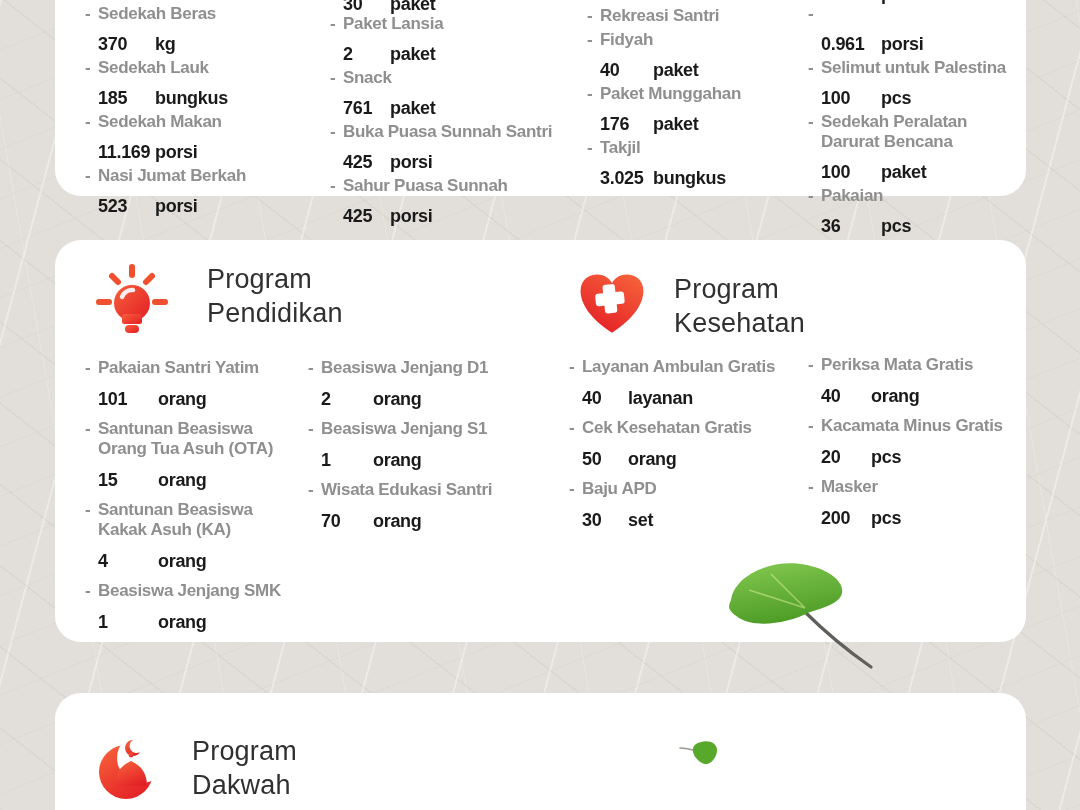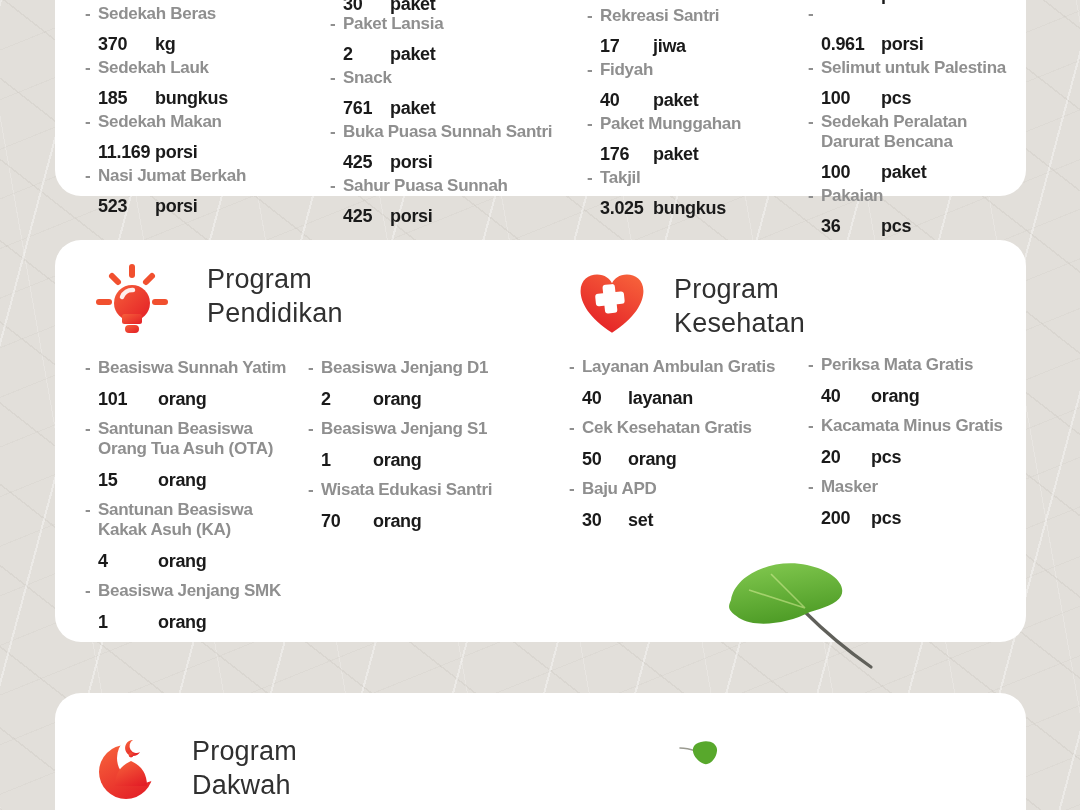--- a/index.html
+++ b/index.html
@@ -99,21 +99,20 @@
           </div>
           <div class="val"><span class="num">425</span><span class="unit">porsi</span></div>
         </div>
       </div>
     <div class="col" style="left:532px;top:68px;width:190px;--numw:53px;">
         <div class="item">
           <div class="lab">
             <span class="dash">-</span>
             <span class="lt">Rekreasi Santri</span>
           </div>
-          <div class="val"><span class="num">17</span><span class="unit">jiwa</span></div>
         </div>
         <div class="item">
           <div class="lab">
             <span class="dash">-</span>
             <span class="lt">Fidyah</span>
           </div>
           <div class="val"><span class="num">40</span><span class="unit">paket</span></div>
         </div>
         <div class="item">
           <div class="lab">
@@ -211,21 +210,21 @@
       <div class="prog-title" style="margin-left:28px;">
         <div>Program</div>
         <div>Kesehatan</div>
       </div>
     </div>
 
     <div class="col" style="left:30px;top:118px;width:205px;--numw:60px;">
         <div class="item">
           <div class="lab">
             <span class="dash">-</span>
-            <span class="lt">Beasiswa Sunnah Yatim</span>
+            <span class="lt">Pakaian Santri Yatim</span>
           </div>
           <div class="val"><span class="num">101</span><span class="unit">orang</span></div>
         </div>
         <div class="item">
           <div class="lab">
             <span class="dash">-</span>
             <span class="lt">Santunan Beasiswa Orang Tua Asuh (OTA)</span>
           </div>
           <div class="val"><span class="num">15</span><span class="unit">orang</span></div>
         </div>

